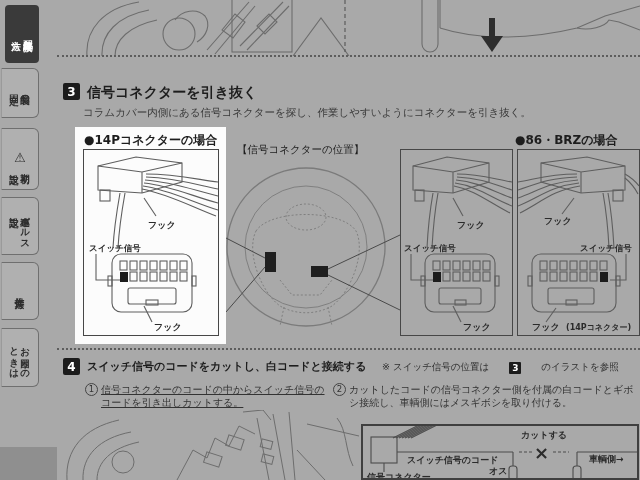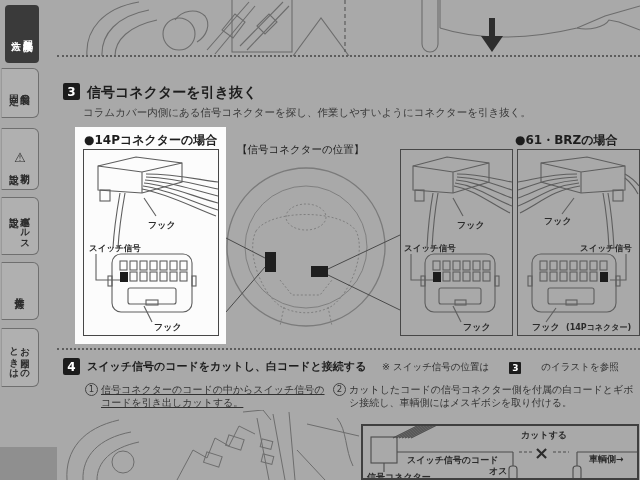--- a/index.html
+++ b/index.html
@@ -216,21 +216,21 @@
         <rect x="54" y="150" width="11" height="5"></rect>
         <path d="M60,172 L52,156"></path>
       </g>
       <rect x="32" y="122" width="8" height="10" fill="#1c1c1c"></rect>
       <text x="56" y="78" font-size="9" font-weight="600">フック</text>
       <text x="3" y="101" font-size="8.5" font-weight="600">スイッチ信号</text>
       <text x="62" y="180" font-size="9" font-weight="600">フック</text>
     </svg>
   </div>
 
-  <div class="plabel" style="left:515px;top:132px;">●61・BRZの場合</div>
+  <div class="plabel" style="left:515px;top:132px;">●86・BRZの場合</div>
   <div class="innerbox" style="left:517px;top:149px;width:121px;height:185px;">
     <svg width="121" height="185" viewBox="0 0 121 185">
       <g stroke="#5e5e5e" stroke-width="1.1" fill="none">
         <path d="M107,16 L69,7 L23,13 L23,32 L63,43 L107,40 Z"></path>
         <path d="M107,16 L63,22 L23,13 M63,22 L63,43"></path>
         <rect x="95" y="40" width="10" height="11"></rect>
         <path d="M59,24 C29,24 15,30 0,32"></path>
         <path d="M59,27 C29,28 16,35 0,40"></path>
         <path d="M60,30 C31,32 18,42 0,48"></path>
         <path d="M61,33 C33,36 20,48 0,56"></path>

